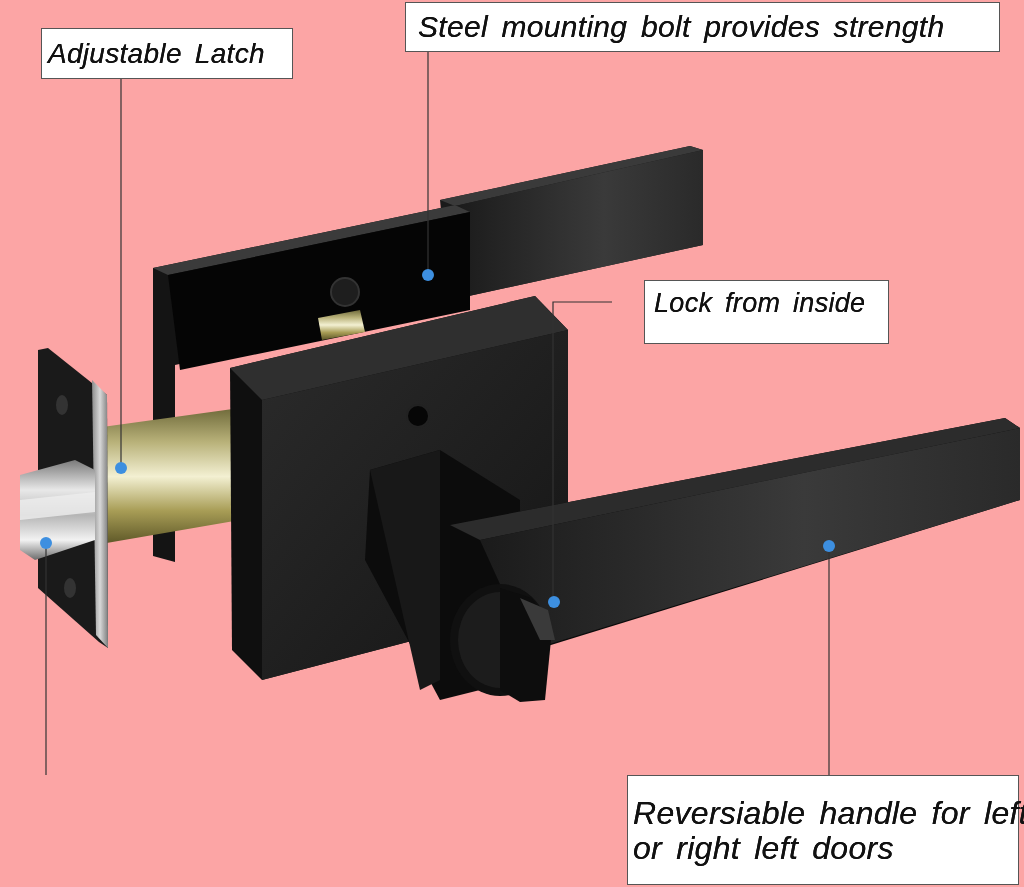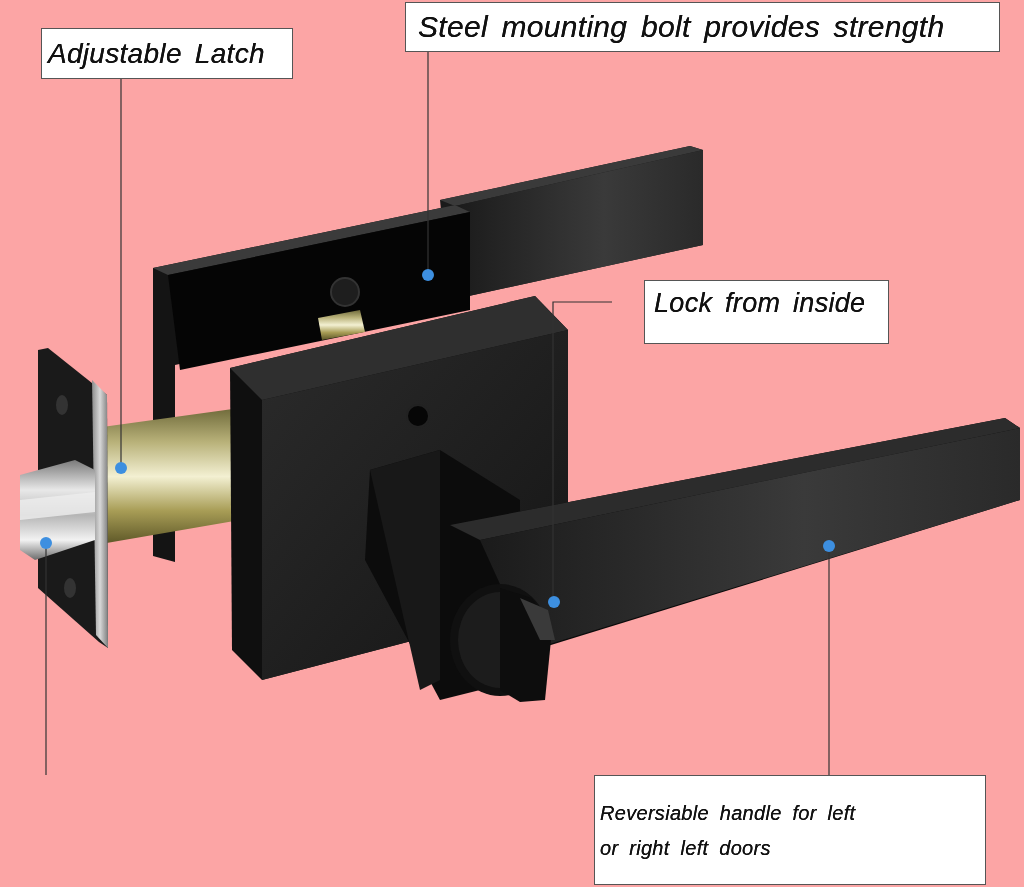--- a/index.html
+++ b/index.html
@@ -23,21 +23,21 @@
       letter-spacing: 0.3px;
       word-spacing: 5px;
       white-space: nowrap;
       text-shadow: 0 0 0.6px #000;
     }
     .callout span { display: block; }
     #c-latch     { left: 41px;  top: 28px;  width: 252px; height: 51px; font-size: 28px; line-height: 49px; padding-left: 6px; }
     #c-plate     { left: 405px; top: 2px;   width: 595px; height: 50px; font-size: 30px; line-height: 48px; padding-left: 12px; }
     #c-lock      { left: 612px; top: 280px; width: 245px; height: 64px; font-size: 27px; line-height: 45px; padding-left: 9px; margin-left: 32px; }
     #c-bolt      { left: 2px;   top: 775px; width: 332px; height: 110px; font-size: 27px; line-height: 34px; padding: 4px 0 0 9px; }
-    #c-handle    { left: 594px; top: 775px; width: 392px; height: 110px; font-size: 20px; line-height: 35px; padding: 20px 0 0 5px; }
+    #c-handle    { left: 627px; top: 775px; width: 392px; height: 110px; font-size: 32px; line-height: 35px; padding: 20px 0 0 5px; }
   </style>
 </head>
 <body>
 
 <div class="canvas">
 
   <svg class="art" width="1024" height="887" viewBox="0 0 1024 887">
     <defs>
       <linearGradient id="brass" x1="0" y1="0" x2="0" y2="1">
         <stop offset="0" stop-color="#6f6a3a"></stop>

